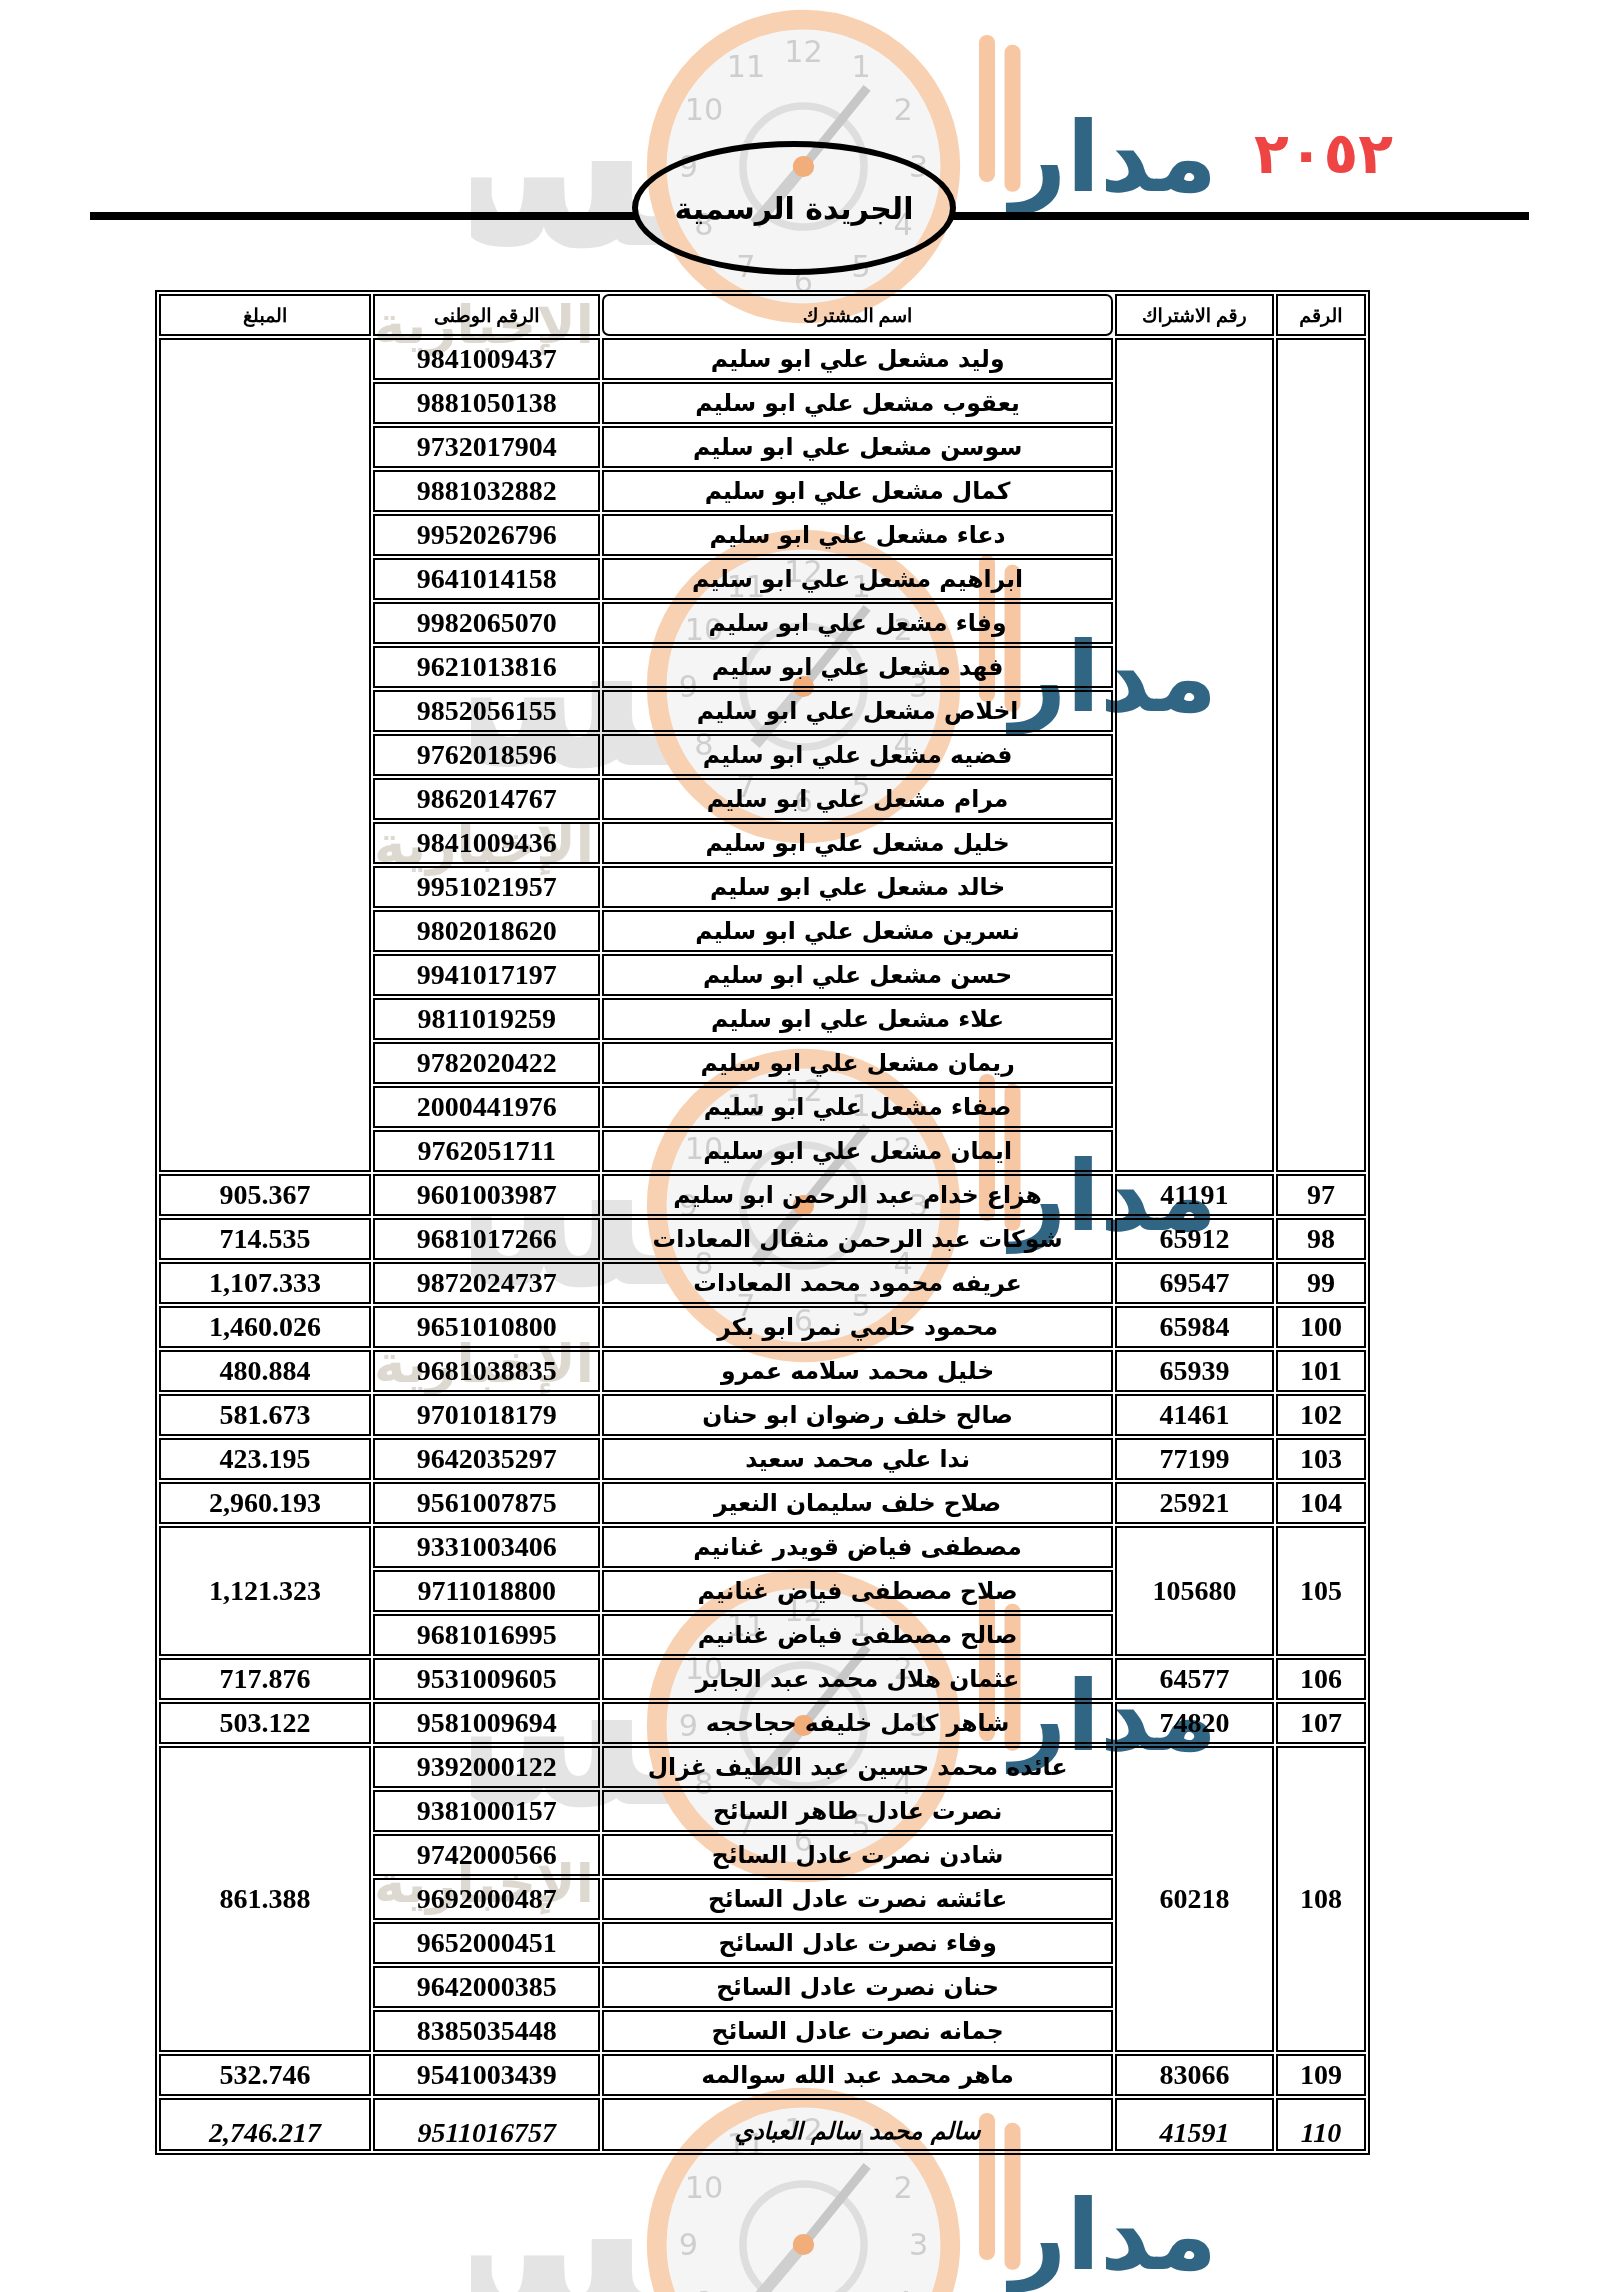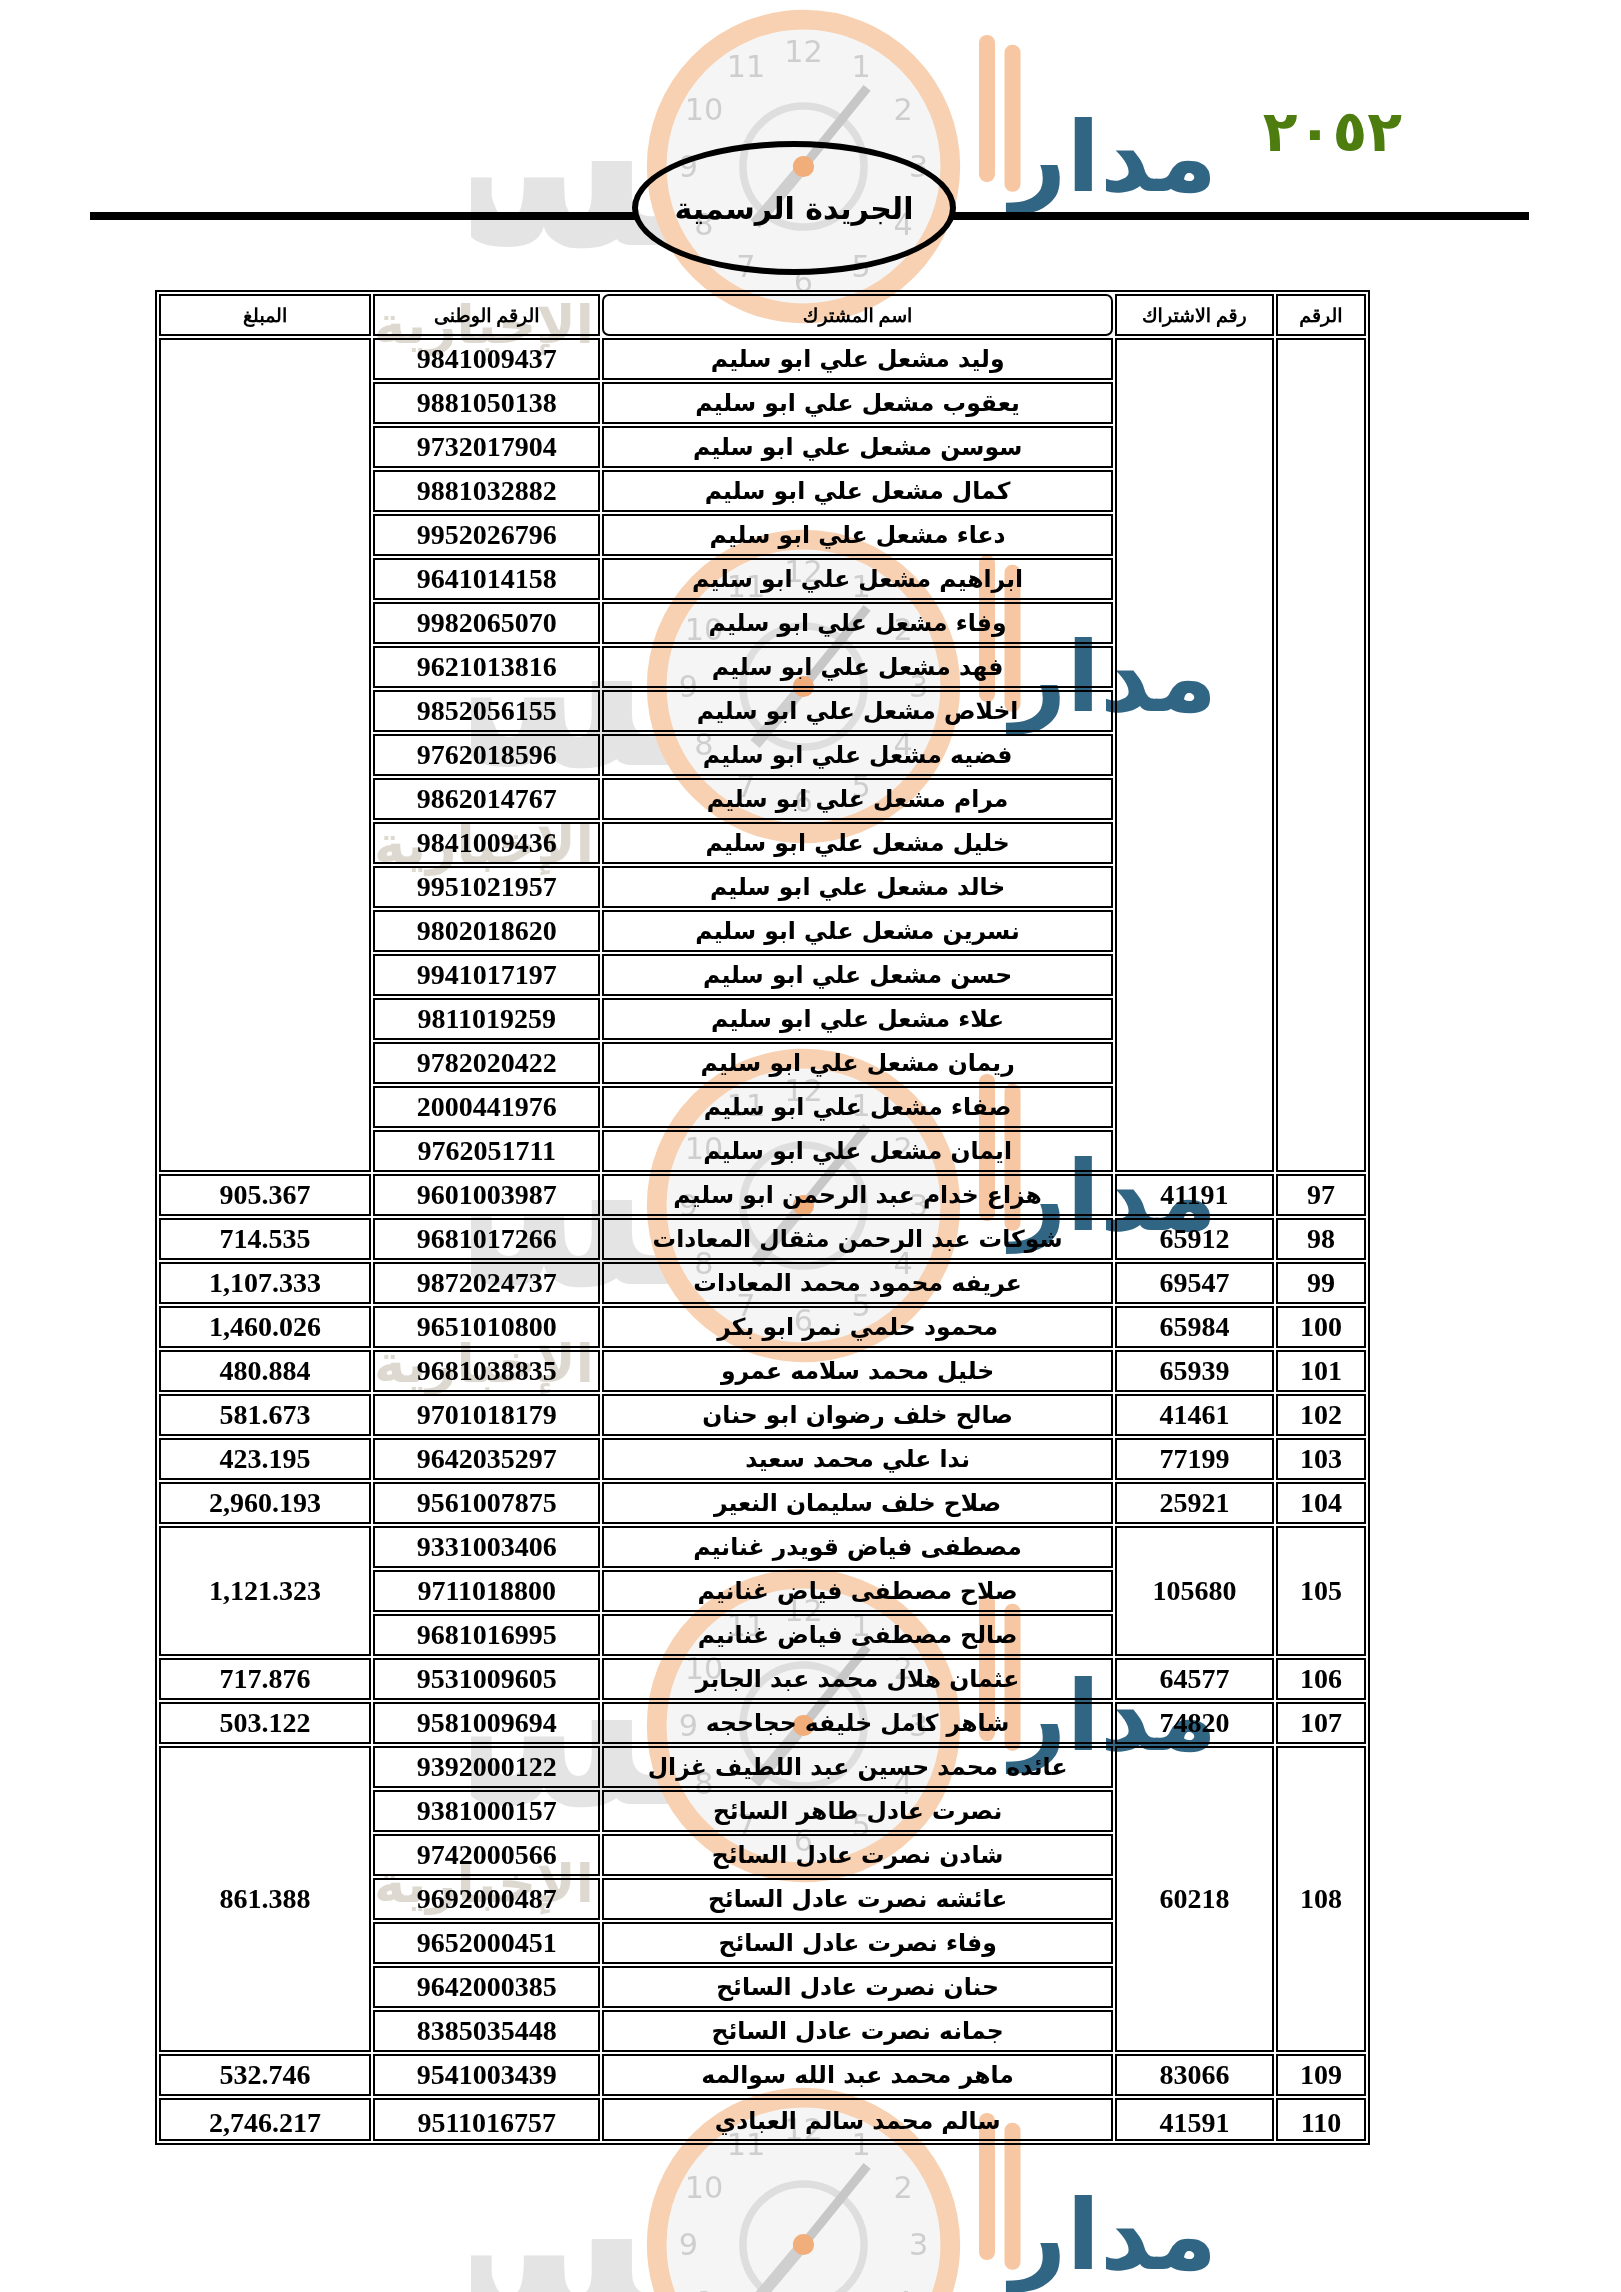--- a/index.html
+++ b/index.html
@@ -5,22 +5,22 @@
   html,body{margin:0;padding:0;background:#ffffff;}
   .page{
     position:relative;
     width:1621px;height:2293px;
     background:#ffffff;
     overflow:hidden;
     font-family:"DejaVu Sans",sans-serif;
   }
   
   .page-number{
-    position:absolute;top:98px;left:1245px;width:157px;
-    font-size:57px;font-weight:bold;text-align:right;color:#4d7c0f;
+    position:absolute;top:120px;left:1245px;width:157px;
+    font-size:57px;font-weight:bold;text-align:center;color:#ef4444;
     font-family:"DejaVu Sans",sans-serif;
   }
   .header-rule{
     position:absolute;top:212px;left:90px;width:1439px;height:7.8px;background:#000;
   }
   .title-ellipse{
     position:absolute;top:141px;left:632px;width:312px;height:122px;
     border:6.9px solid #000;border-radius:50%;background:#fff;
     display:flex;align-items:center;justify-content:center;z-index:2;
   }
@@ -48,21 +48,21 @@
     direction:rtl;border-collapse:separate;border-spacing:2.9px 2px;
     border:2.9px solid #000;background:#fff;table-layout:fixed;
   }
   table.gazette th,table.gazette td{
     border:2px solid #000;text-align:center;vertical-align:middle;
     padding:0 2px;color:#000;overflow:hidden;
   }
   table.gazette tr{height:42px;}
   tr.hdr{height:45px;}
   tr.tall{height:157px;}
-  tr.tall td{vertical-align:top;padding-top:7px;}
+  tr.tall td{vertical-align:top;padding-top:17px;font-style:italic;}
   th{font-size:19px;font-weight:bold;font-family:Liberation Serif, serif;}
   th.name-h{text-align:right;padding-right:17.6px;border-radius:7px;}
   td.name{font-size:23.5px;font-weight:bold;font-family:"DejaVu Sans",sans-serif;}
   td.national,td.serial,td.subscription,td.amount{
     font-size:28px;font-weight:bold;
     font-family:"Liberation Serif","DejaVu Serif",serif;
     direction:ltr;
   }
   col.c-serial{width:90px;}
   col.c-sub{width:159px;}

